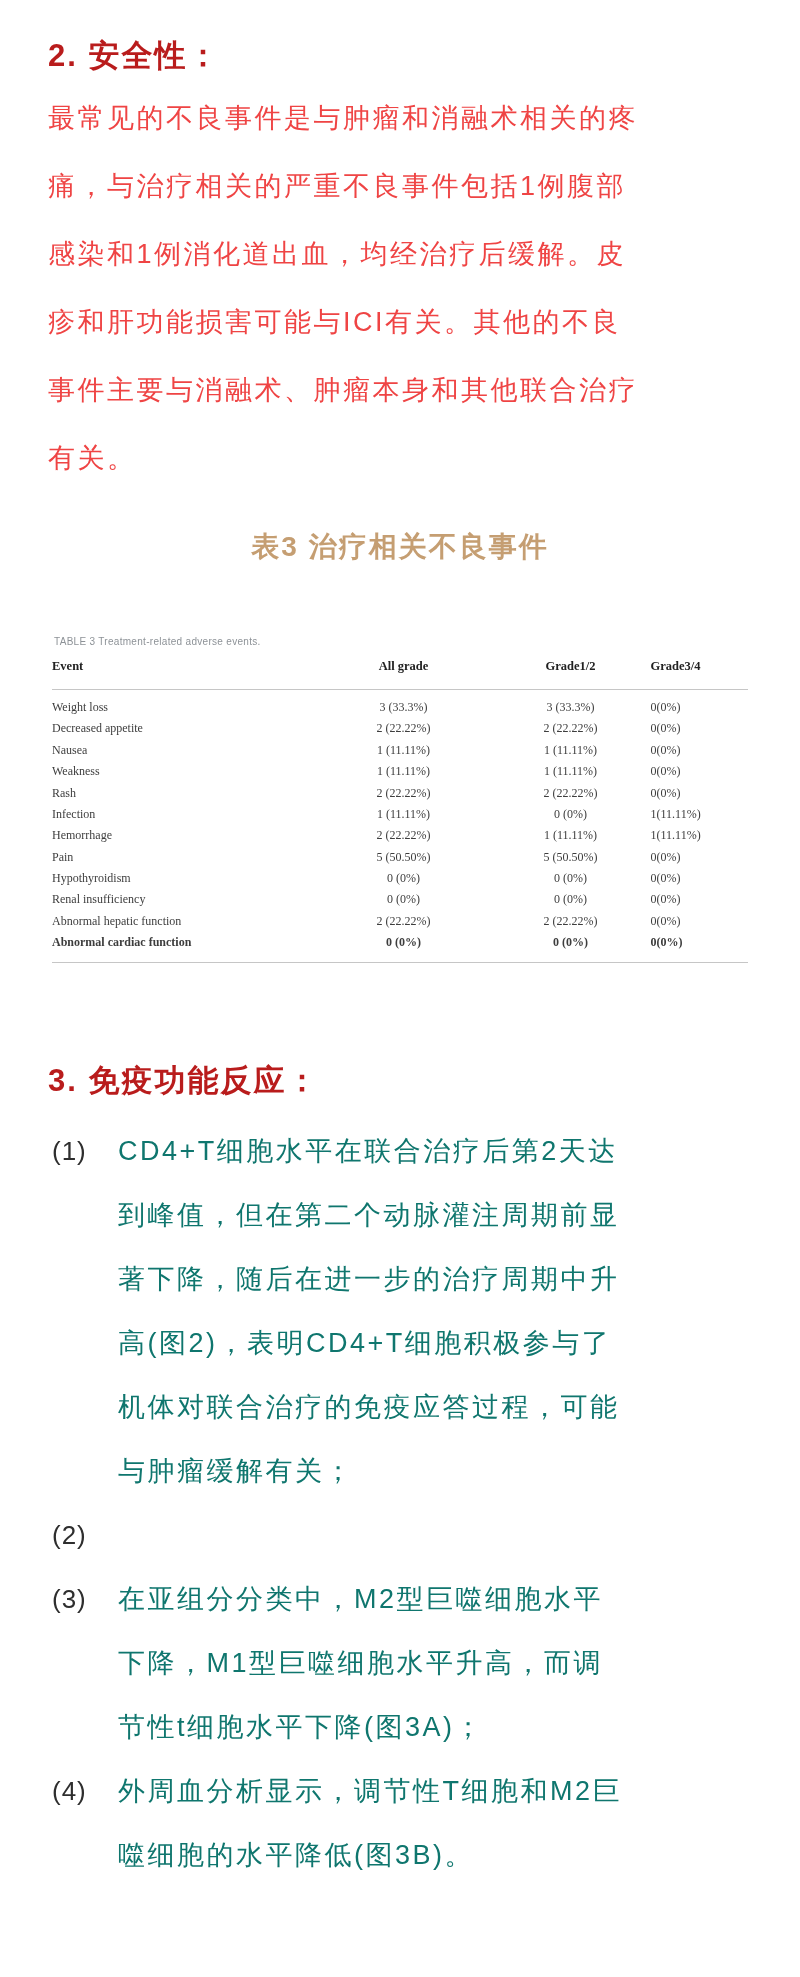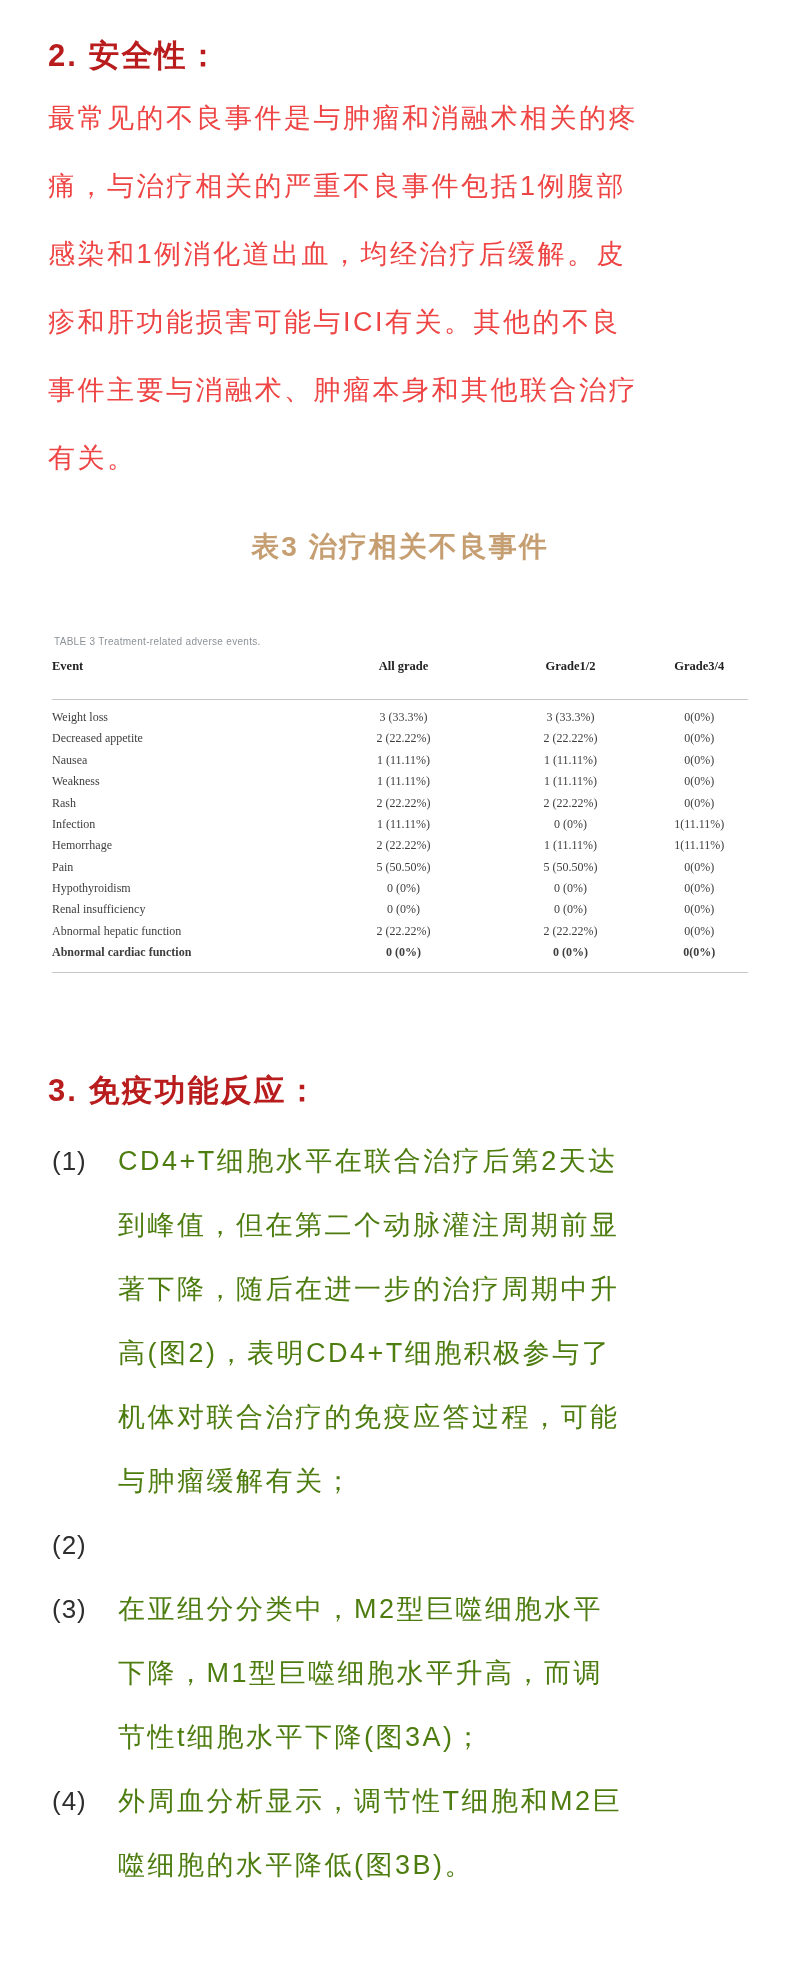--- a/index.html
+++ b/index.html
@@ -50,54 +50,54 @@
   }
   table.adv{
     width:100%;
     border-collapse:collapse;
     font-family:"Liberation Serif","DejaVu Serif",serif;
     color:#3a3a3a;
   }
   table.adv th{
     font-size:12.5px;
     font-weight:bold;
-    padding:2px 0 25px 0;
+    padding:2px 0 15px 0;
     border-bottom:1px solid #c6c6c6;
     color:#222;
     margin-top:36px;
   }
   table.adv td{
     font-size:12px;
     padding:3.2px 0;
     color:#3d3d3d;
   }
   table.adv tbody tr:first-child td{padding-top:10px;}
   table.adv tbody tr:last-child td{padding-bottom:12px;border-bottom:1px solid #c6c6c6;font-weight:bold;}
   .c0{text-align:left;width:38%;}
   .c1{text-align:center;width:25%;}
   .c2{text-align:center;width:23%;}
-  .c3{text-align:center;width:14%;}
+  .c3{text-align:left;width:14%;}
   .sec-heading.second{margin-top:96px;}
   .num-list{margin-top:16px;}
   .num-item{display:flex;align-items:flex-start;}
   .num-item .num{
     flex:0 0 74px;
     font-size:26px;
     line-height:64px;
     letter-spacing:1px;
     color:#2e2e2e;
     padding-left:8px;
     box-sizing:border-box;
   }
   .num-item .txt{
     flex:1;
     font-size:27px;
     line-height:64px;
     letter-spacing:2.5px;
-    color:#4d7c0f;
+    color:#0f766e;
     white-space:pre-line;
   }
 </style>
 </head>
 <body>
 
 <div class="page">
 
   <h1 class="sec-heading">2. 安全性：</h1>
 

